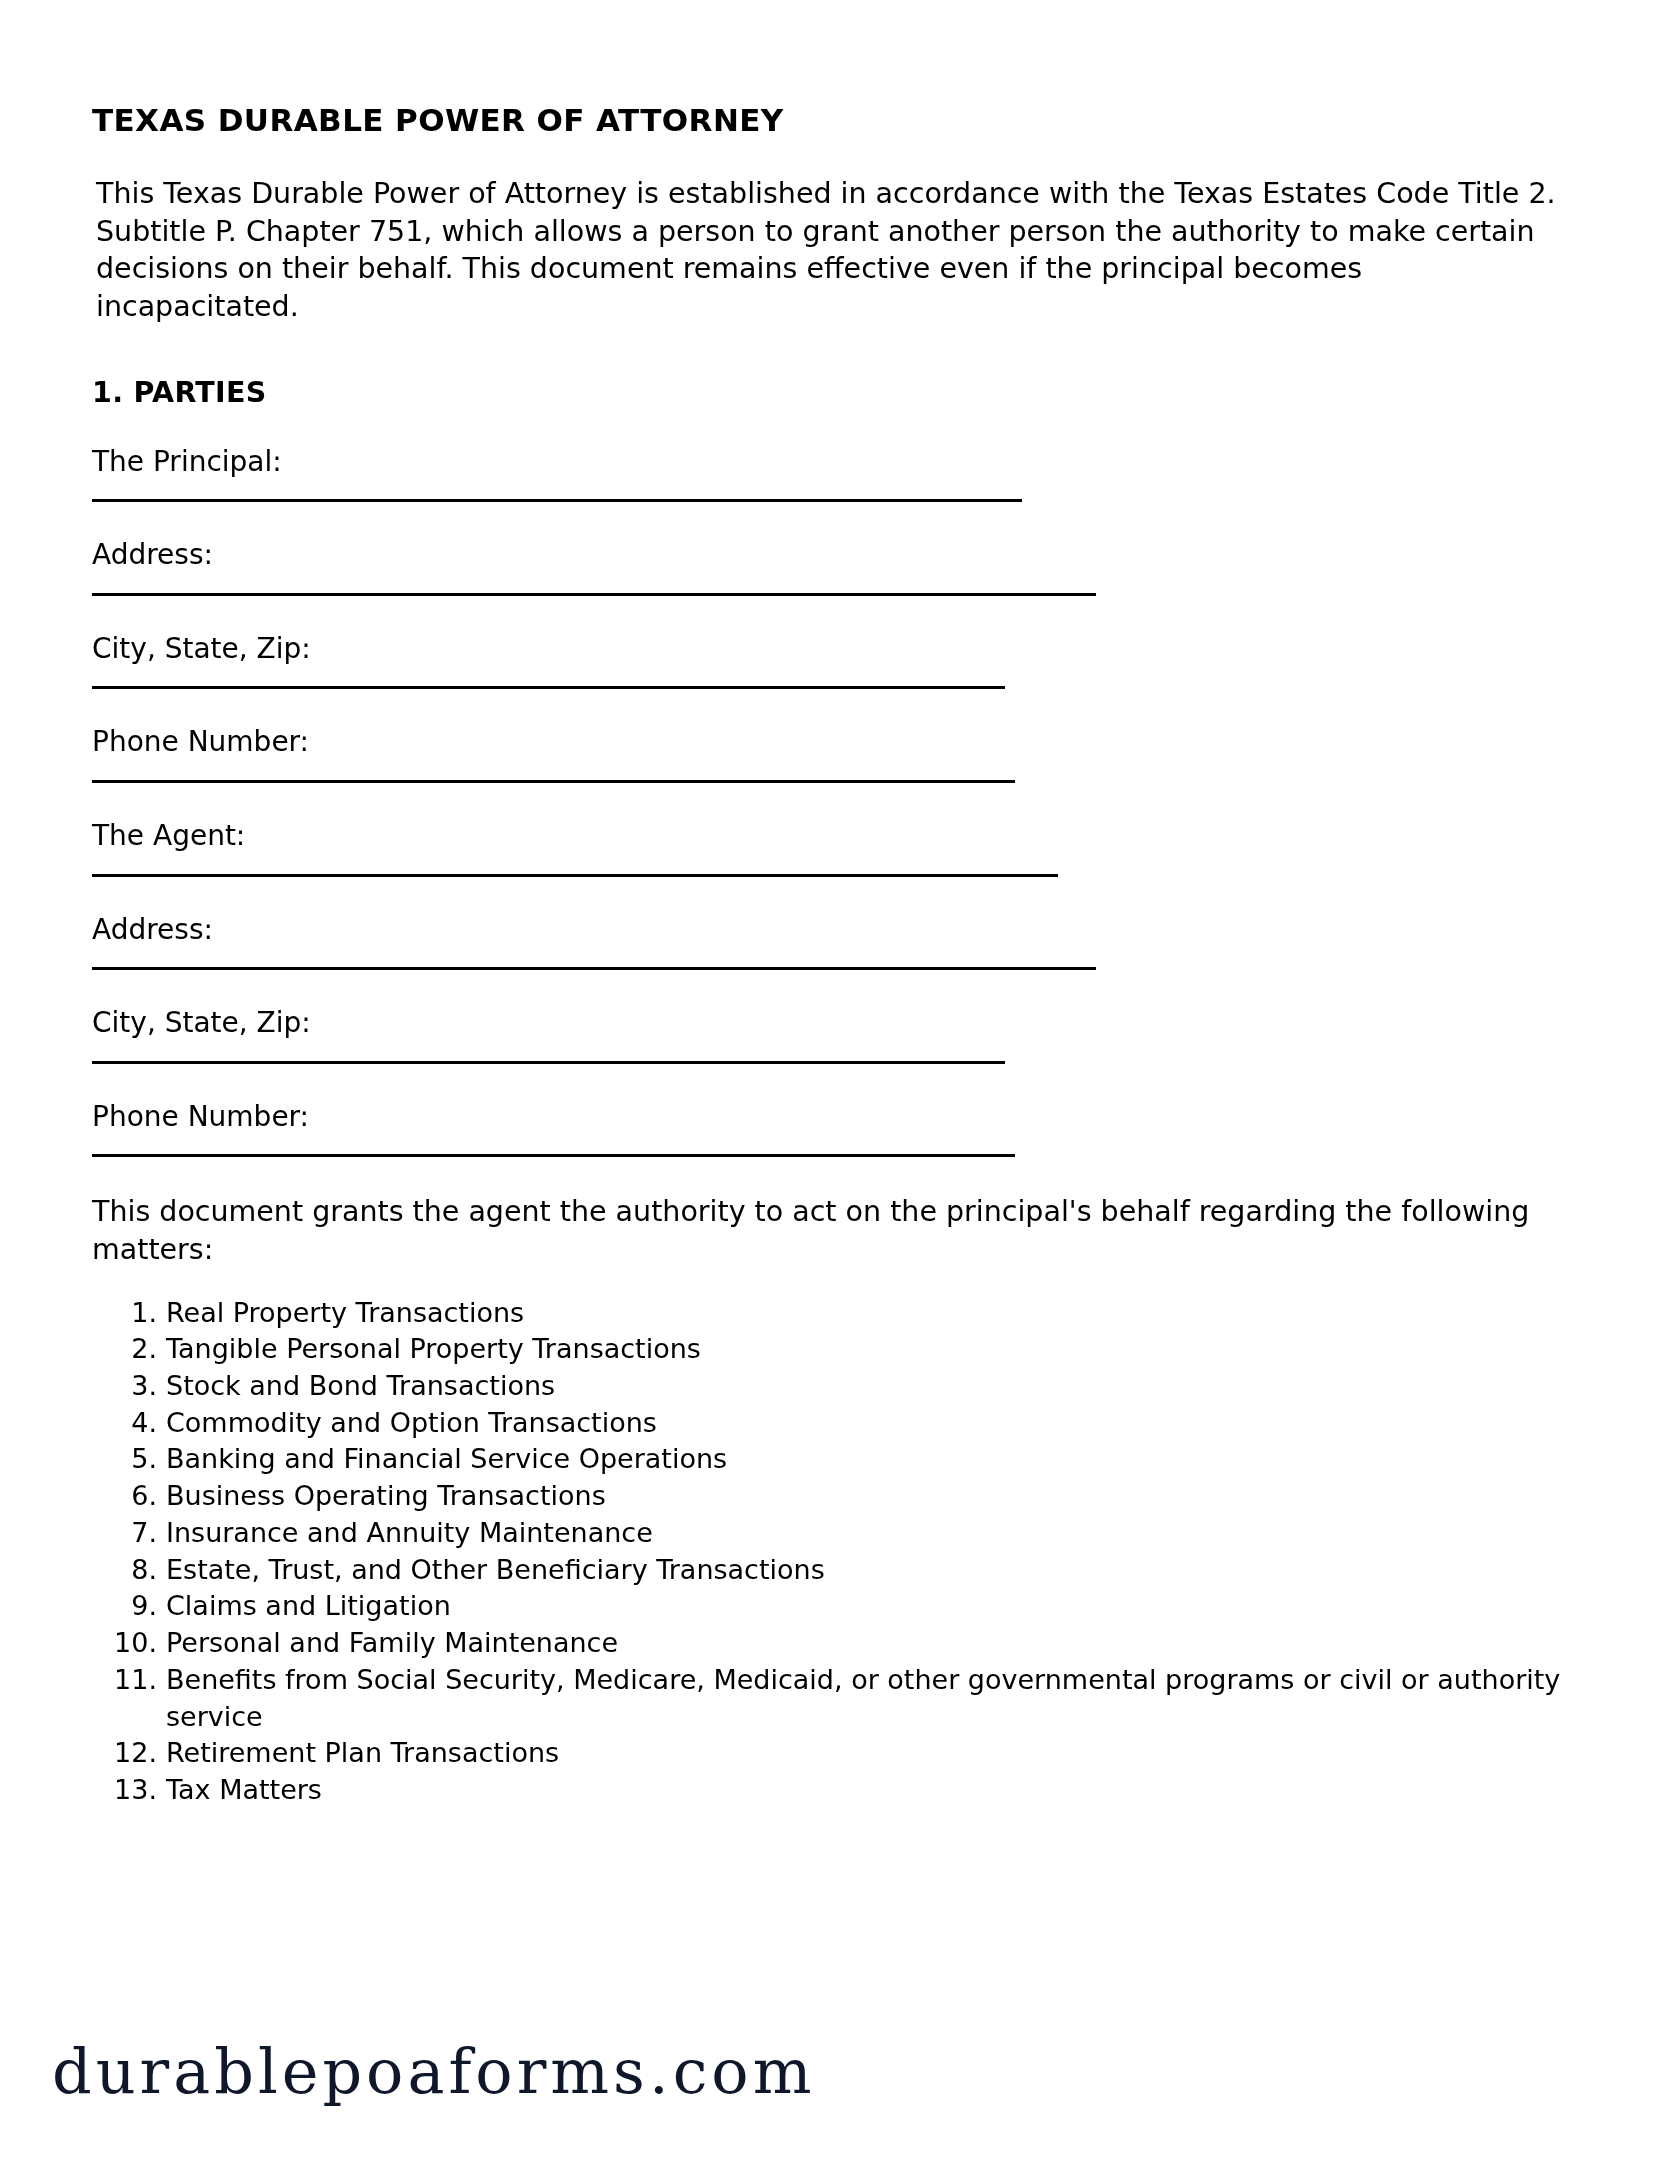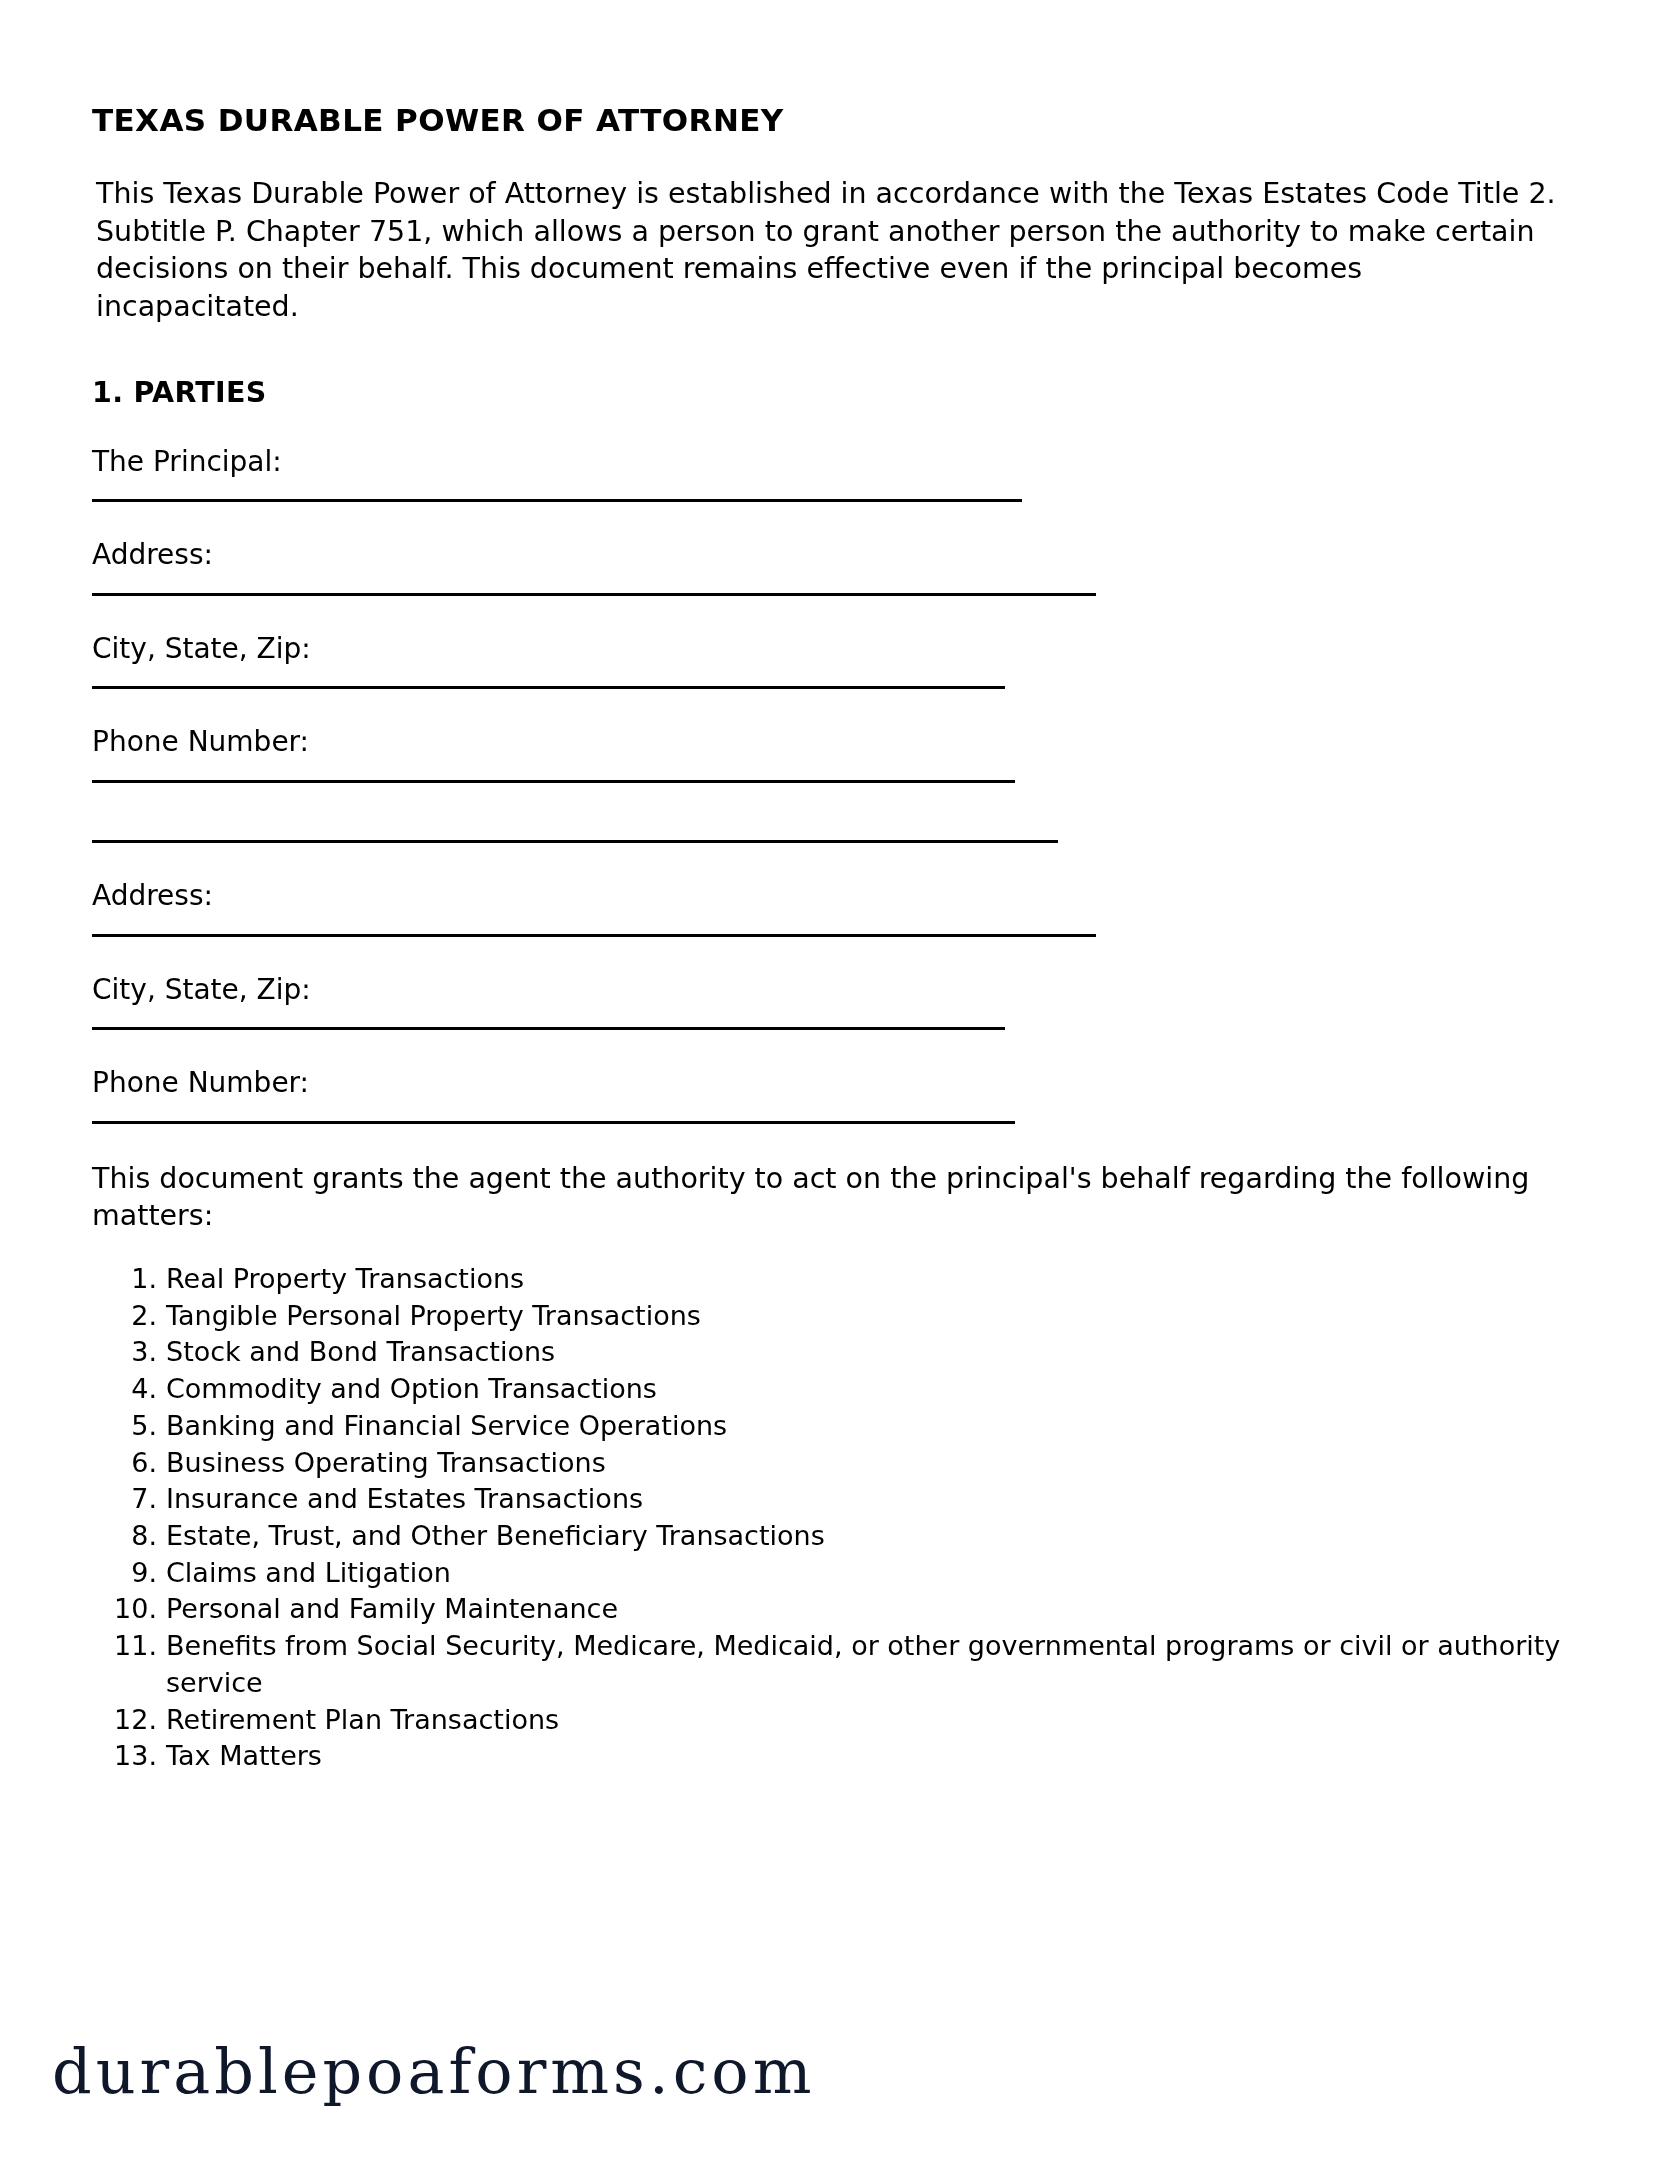--- a/index.html
+++ b/index.html
@@ -137,20 +137,21 @@
         </div>
         <div class="field">
           <div class="field-label">City, State, Zip:</div>
           <div class="field-line" style="width: 913px;"></div>
         </div>
         <div class="field">
           <div class="field-label">Phone Number:</div>
           <div class="field-line" style="width: 923px;"></div>
         </div>
         <div class="field">
+          <div class="field-label">The Agent:</div>
           <div class="field-line" style="width: 966px;"></div>
         </div>
         <div class="field">
           <div class="field-label">Address:</div>
           <div class="field-line" style="width: 1004px;"></div>
         </div>
         <div class="field">
           <div class="field-label">City, State, Zip:</div>
           <div class="field-line" style="width: 913px;"></div>
         </div>
@@ -183,21 +184,21 @@
         <li class="auth-item">
           <span class="auth-num">5.</span>
           <span class="auth-text">Banking and Financial Service Operations</span>
         </li>
         <li class="auth-item">
           <span class="auth-num">6.</span>
           <span class="auth-text">Business Operating Transactions</span>
         </li>
         <li class="auth-item">
           <span class="auth-num">7.</span>
-          <span class="auth-text">Insurance and Estates Transactions</span>
+          <span class="auth-text">Insurance and Annuity Maintenance</span>
         </li>
         <li class="auth-item">
           <span class="auth-num">8.</span>
           <span class="auth-text">Estate, Trust, and Other Beneficiary Transactions</span>
         </li>
         <li class="auth-item">
           <span class="auth-num">9.</span>
           <span class="auth-text">Claims and Litigation</span>
         </li>
         <li class="auth-item">

